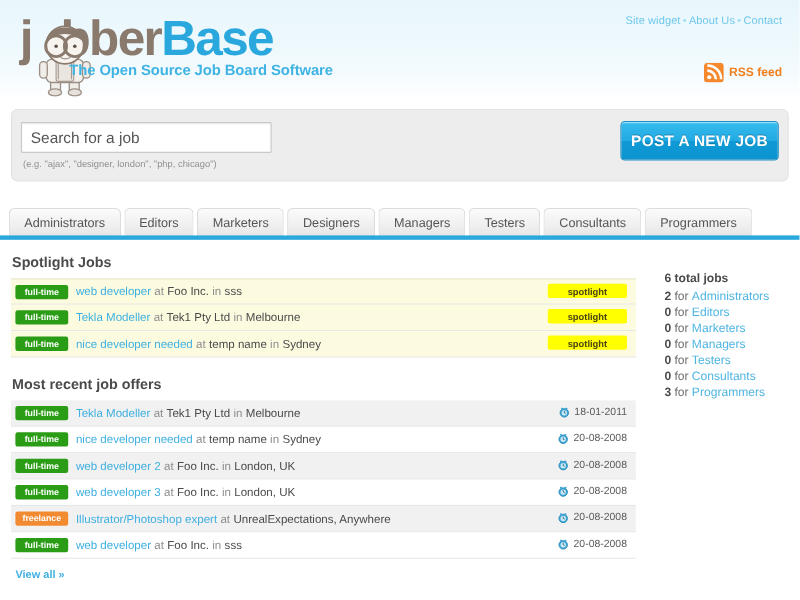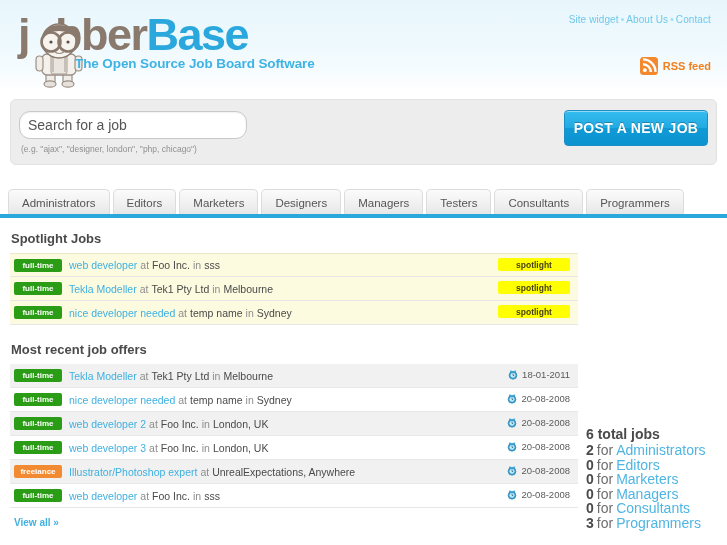--- a/index.html
+++ b/index.html
@@ -40,21 +40,21 @@
     font-weight: bold;
     letter-spacing: -1.5px;
     line-height: 50px;
     white-space: nowrap;
   }
   .logo-text .j { color: #8a7a6d; }
   .logo-text .bber { color: #8a7a6d; }
   .logo-text .base { color: #2aa8dd; }
   .logo-tag {
     position: absolute;
-    left: 61px; top: 48px;
+    left: 49px; top: 48px;
     font-size: 13.5px;
     font-weight: bold;
     color: #3fb3e3;
     letter-spacing: -.1px;
     white-space: nowrap;
   }
   
   .mascot { position: absolute; left: 17px; top: 12px; width: 56px; height: 68px; }
 
   .rss {
@@ -71,21 +71,21 @@
     height: 66px;
     background: #ededed;
     border: 1px solid #e2e2e2;
     border-radius: 6px;
   }
   .search-input {
     position: absolute;
     left: 8px; top: 11px;
     width: 228px; height: 28px;
     border: 1px solid #c9c9c9;
-    border-radius: 11px;
+    border-radius: 1px;
     background: #fff;
     font-family: "Liberation Sans", sans-serif;
     font-size: 14px;
     color: #555;
     padding: 0 8px;
     box-shadow: inset 0 1px 2px rgba(0,0,0,.06);
   }
   .search-input::placeholder { color: #555; opacity: 1; }
   .search-hint {
     position: absolute;
@@ -133,21 +133,21 @@
   }
   .tabbar-line {
     position: absolute;
     left: 0; right: 0; bottom: 0;
     height: 4px;
     background: #29a8dc;
   }
 
   
   .content { position: relative; padding: 0 10px; }
-  .cols { display: flex; gap: 0; align-items: flex-end; }
+  .cols { display: flex; gap: 18px; }
   .main-col { width: 571px; }
   .side-col { width: 146px; padding-left: 8px; }
 
   .section-title {
     font-size: 13px;
     font-weight: bold;
     color: #4a4a4a;
     margin: 13px 0 7px 1px;
   }
 
@@ -214,21 +214,21 @@
     display: inline-block;
     margin: 9px 0 0 4px;
     font-size: 10px;
     font-weight: bold;
     color: #3fb0e0;
     text-decoration: none;
     cursor: pointer;
   }
 
   
-  .stats { margin-top: 16px; font-size: 14px; line-height: 14.5px; }
+  .stats { margin-top: 28px; font-size: 11px; line-height: 14.5px; }
   .stats .total { font-weight: bold; color: #4a4a4a; margin-bottom: 2px; }
   .stat-row { white-space: nowrap; }
   .stat-num { font-weight: bold; color: #4a4a4a; }
   .stat-for { color: #6e6e6e; padding: 0 3px; }
   .stat-cat { color: #4fb5e3; text-decoration: none; cursor: pointer; }
 </style>
 </head>
 <body>
 
 <div class="header">
@@ -457,20 +457,21 @@
     </div>
 
     <div class="side-col">
       <div class="stats">
         <div class="total">6 total jobs</div>
         <div id="stats-list">
             <div class="stat-row"><span class="stat-num">2</span><span class="stat-for">for</span><a class="stat-cat">Administrators</a></div>
             <div class="stat-row"><span class="stat-num">0</span><span class="stat-for">for</span><a class="stat-cat">Editors</a></div>
             <div class="stat-row"><span class="stat-num">0</span><span class="stat-for">for</span><a class="stat-cat">Marketers</a></div>
             <div class="stat-row"><span class="stat-num">0</span><span class="stat-for">for</span><a class="stat-cat">Managers</a></div>
+            <div class="stat-row"><span class="stat-num">0</span><span class="stat-for">for</span><a class="stat-cat">Testers</a></div>
             <div class="stat-row"><span class="stat-num">0</span><span class="stat-for">for</span><a class="stat-cat">Consultants</a></div>
             <div class="stat-row"><span class="stat-num">3</span><span class="stat-for">for</span><a class="stat-cat">Programmers</a></div>
           </div>
       </div>
     </div>
   </div>
 
 </div>
 
 </body></html>

